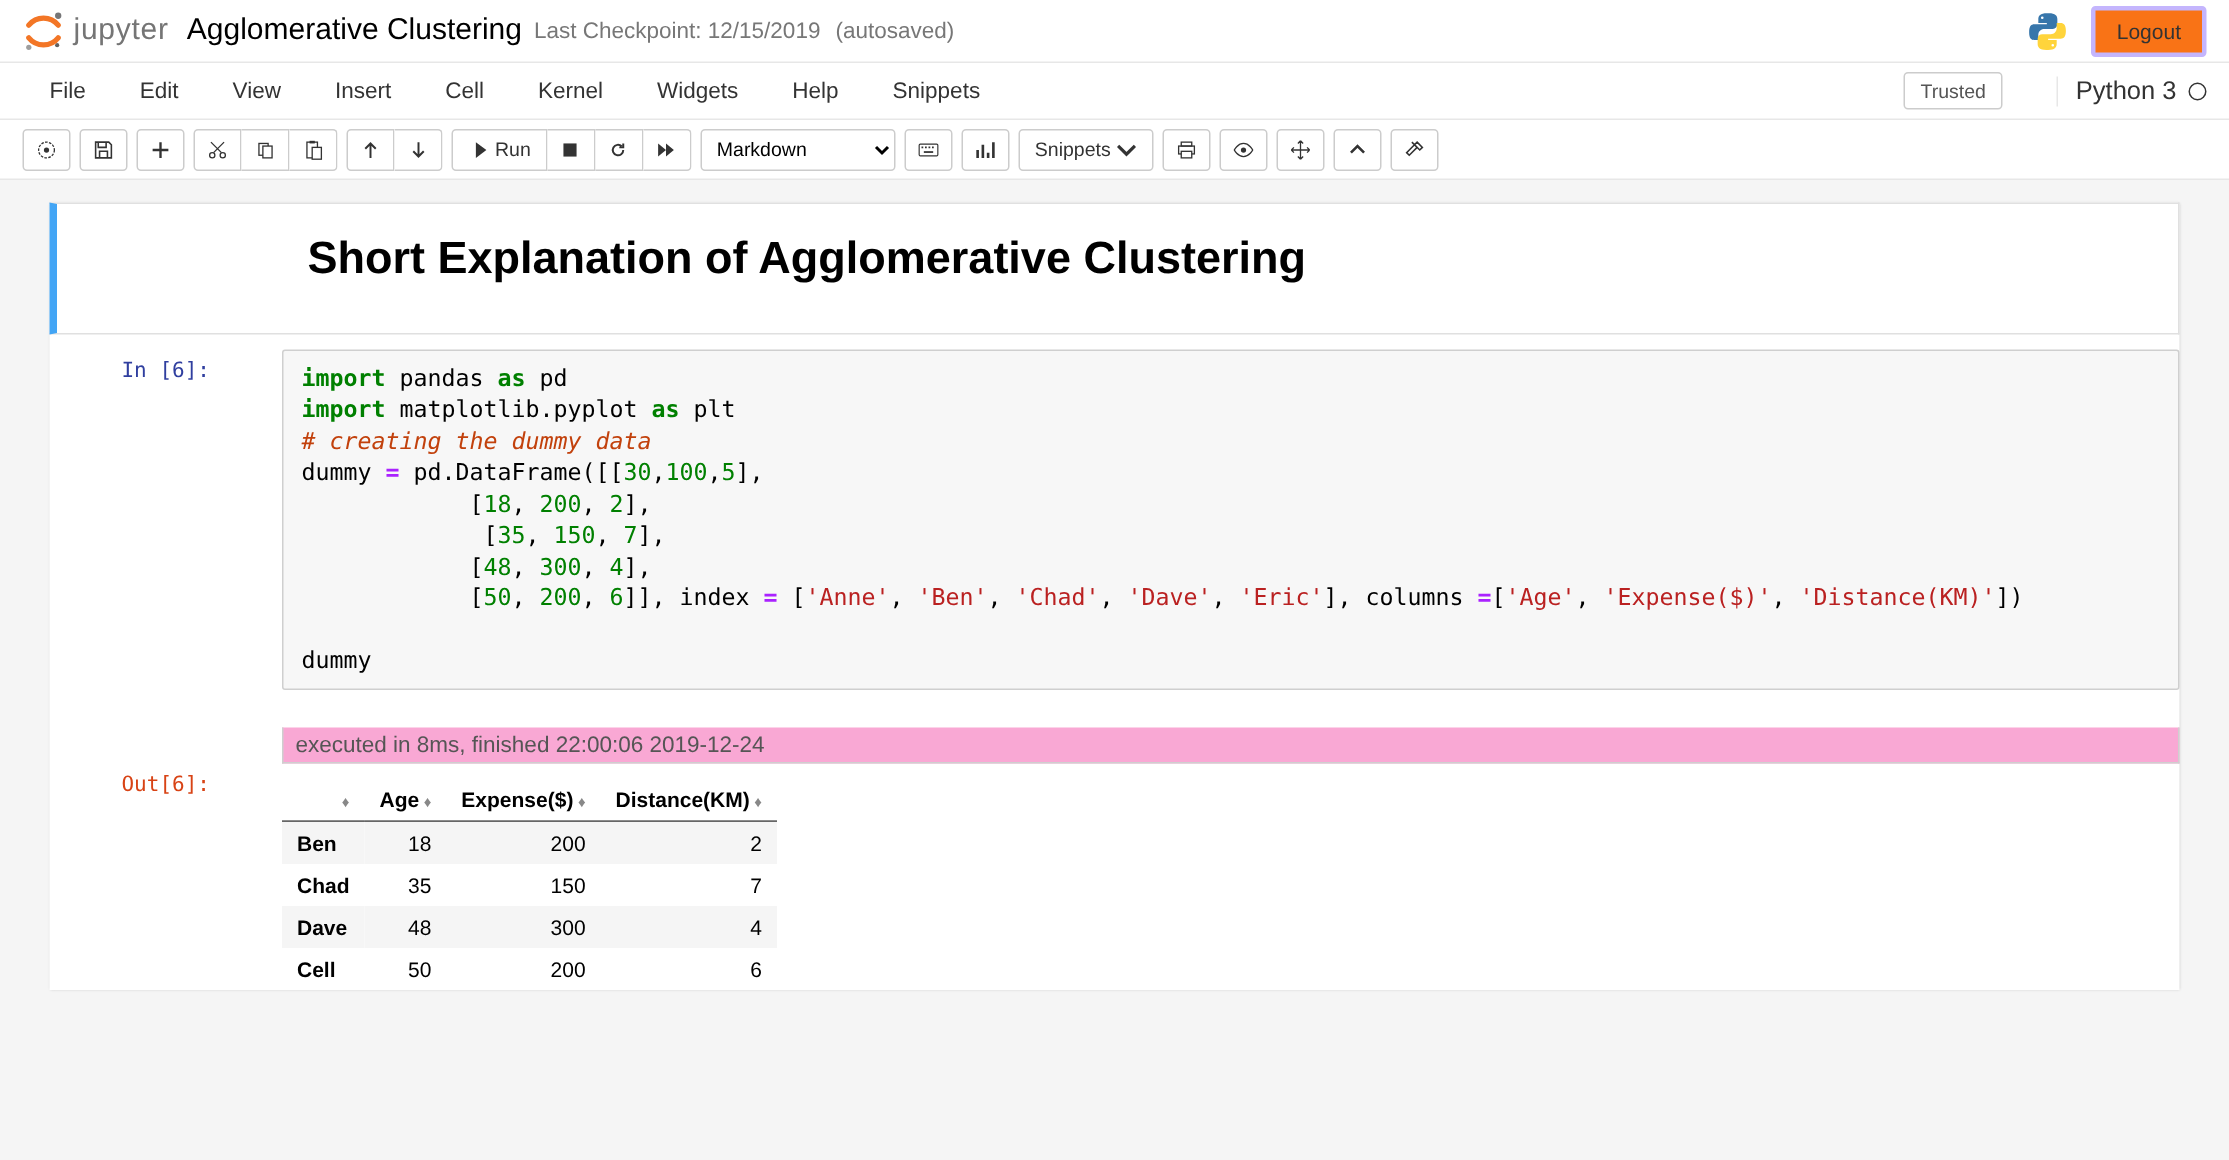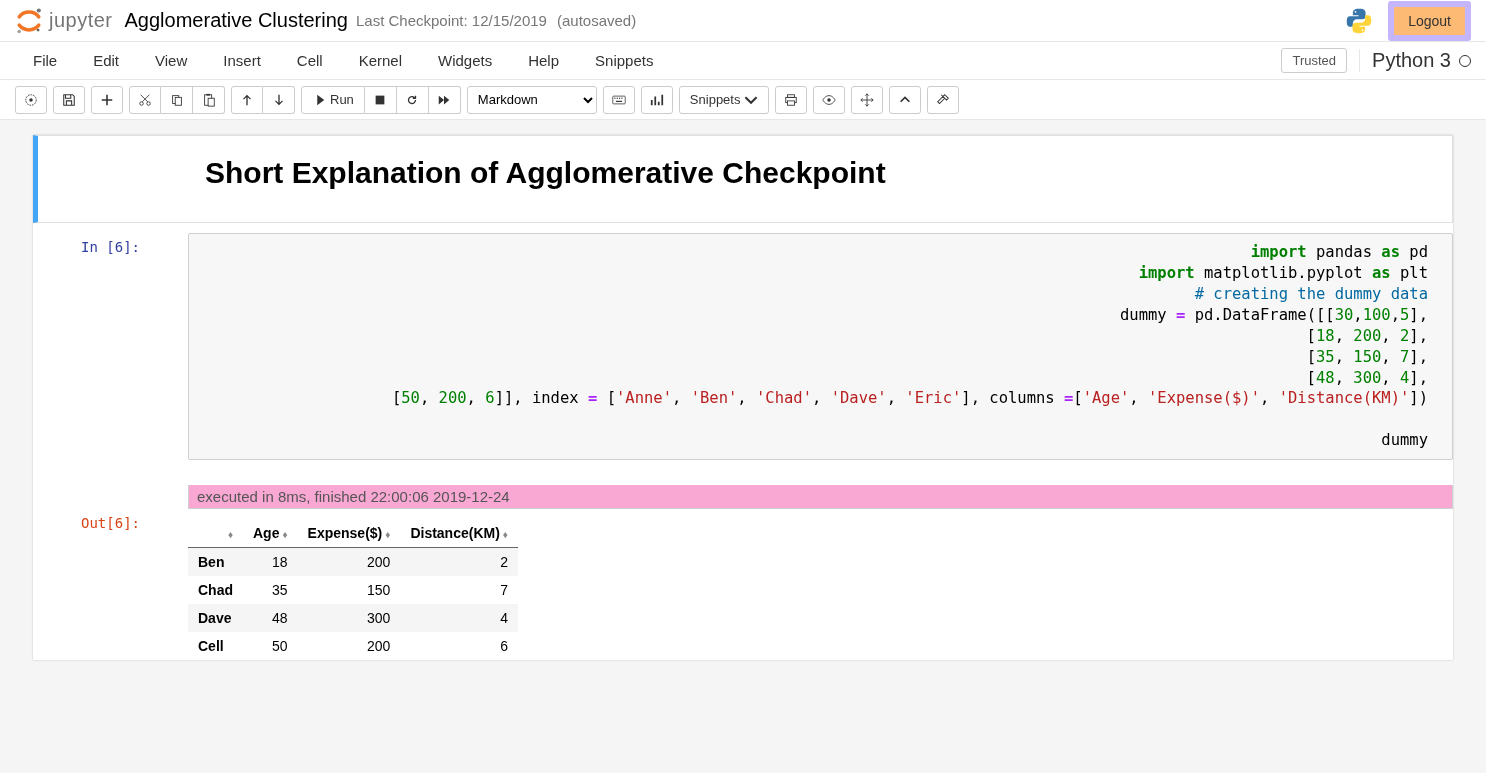--- a/index.html
+++ b/index.html
@@ -6,26 +6,26 @@
 body { font-family: "Helvetica Neue", Helvetica, Arial, sans-serif; font-size: 14px; background: #fff; color: #000; }
 .header { display: flex; align-items: center; padding: 4px 15px; border-bottom: 1px solid #e7e7e7; height: 42px; }
 .logo { display: flex; align-items: center; gap: 6px; margin-right: 12px; }
 .logo-svg { width: 28px; height: 28px; }
 .logo-text { font-size: 20px; color: #757575; font-weight: 400; letter-spacing: 0.5px; }
 .title { font-size: 20px; color: #000; font-weight: 400; }
 .checkpoint { font-size: 15px; color: #777; margin-left: 8px; }
 .autosave { font-size: 15px; color: #777; margin-left: 10px; }
 .spacer { flex: 1; }
 .py-icon { width: 28px; height: 28px; margin-right: 15px; }
-.logout-btn { border: 6px solid #c4b5fd; background: #fdba74; padding: 6px 14px; border-radius: 3px; font-size: 14px; cursor: pointer; color: #333; }
-.menubar-container { display: flex; align-items: center; padding: 0 15px; border-bottom: 1px solid #e7e7e7; height: 38px; }
+.logout-btn { border: 3px solid #c4b5fd; background: #f97316; padding: 6px 14px; border-radius: 3px; font-size: 14px; cursor: pointer; color: #333; }
+.menubar-container { display: flex; align-items: center; padding: 0 15px; border-bottom: 1px solid #e7e7e7; height: 38px; gap: 24px; }
 .menubar { display: flex; gap: 0; }
 .menu-item { padding: 8px 18px; cursor: pointer; font-size: 15px; color: #333; }
 .trusted { border: 1px solid #ccc; border-radius: 3px; padding: 4px 10px; font-size: 13px; color: #555; margin-right: 12px; }
-.kernel-name { font-size: 20px; color: #333; border-left: 1px solid #e7e7e7; padding-left: 12px; display: flex; align-items: center; gap: 8px; }
+.kernel-name { font-size: 17px; color: #333; border-left: 1px solid #e7e7e7; padding-left: 12px; display: flex; align-items: center; gap: 8px; }
 .kernel-circle { width: 12px; height: 12px; border: 1.5px solid #333; border-radius: 50%; }
 .toolbar { display: flex; align-items: center; padding: 5px 15px; border-bottom: 1px solid #e7e7e7; gap: 6px; height: 40px; background: #fff; }
 .tb-group { display: flex; gap: 0; }
 .tb-btn { border: 1px solid #ccc; background: #fff; padding: 4px 8px; min-width: 32px; height: 28px; display: flex; align-items: center; justify-content: center; cursor: pointer; font-size: 13px; color: #333; }
 .tb-group .tb-btn:not(:first-child) { border-left: none; }
 .tb-group .tb-btn:first-child { border-radius: 3px 0 0 3px; }
 .tb-group .tb-btn:last-child { border-radius: 0 3px 3px 0; }
 .tb-group .tb-btn:only-child { border-radius: 3px; }
 .tb-btn svg { width: 14px; height: 14px; }
 .run-btn { gap: 4px; padding: 4px 10px; }
@@ -36,24 +36,24 @@
 .cell { display: flex; padding: 0; }
 .prompt { width: 155px; text-align: center; padding: 6px 10px; font-family: monospace; font-size: 14px; flex-shrink: 0; }
 .prompt.input { color: #303F9F; }
 .prompt.output { color: #D84315; }
 .cell-body { flex: 1; }
 .md-cell { border: 1px solid #e0e0e0; border-left: 5px solid #42A5F5; padding: 20px 0 20px 0; margin-bottom: 10px; }
 .md-cell .cell-body { padding: 0 12px; }
 .md-cell h1 { font-size: 30px; font-weight: bold; margin-bottom: 12px; }
 .md-cell p { font-size: 15px; }
 .code-cell { margin-top: 5px; }
-.code-area { border: 1px solid #cfcfcf; background: #f7f7f7; padding: 8px 24px; font-family: monospace; font-size: 15.5px; line-height: 1.35; white-space: pre; overflow-x: auto; border-radius: 2px; position: relative; text-align: right; }
+.code-area { border: 1px solid #cfcfcf; background: #f7f7f7; padding: 8px 12px; font-family: monospace; font-size: 15.5px; line-height: 1.35; white-space: pre; overflow-x: auto; border-radius: 2px; position: relative; }
 .kw { color: #008000; font-weight: bold; }
 .as { color: #008000; font-weight: bold; }
-.comment { color: #0369a1; }
+.comment { color: #c2410c; font-style: italic; }
 .num { color: #008000; }
 .str { color: #BA2121; }
 .op { color: #AA22FF; font-weight: bold; }
 .exec-info { border: 1px solid #cfcfcf; border-top: none; background: #f9a8d4; padding: 3px 8px; font-size: 15px; color: #555; margin-top: 25px; }
 .out-table { margin-top: 10px; border-collapse: collapse; font-size: 14px; }
 .out-table th, .out-table td { padding: 6px 10px; text-align: right; }
 .out-table thead th { border-bottom: 1px solid #666; font-weight: bold; }
 .out-table tbody tr:nth-child(odd) { background: #f5f5f5; }
 .out-table tbody th { text-align: left; font-weight: bold; }
 .sort-indicator { font-size: 10px; color: #888; margin-left: 3px; }
@@ -253,21 +253,21 @@
     </button>
   </div>
 </div>
 
 <div class="notebook-bg">
 <div class="notebook">
 
   <div class="cell md-cell">
     <div class="prompt"></div>
     <div class="cell-body">
-      <h1>Short Explanation of Agglomerative Checkpoint</h1>
+      <h1>Short Explanation of Agglomerative Clustering</h1>
     </div>
   </div>
 
   <div class="cell code-cell">
     <div class="prompt input">In [6]:</div>
     <div class="cell-body">
       <div class="code-area"><span class="kw">import</span> pandas <span class="as">as</span> pd
 <span class="kw">import</span> matplotlib.pyplot <span class="as">as</span> plt
 <span class="comment"># creating the dummy data</span>
 dummy <span class="op">=</span> pd.DataFrame([[<span class="num">30</span>,<span class="num">100</span>,<span class="num">5</span>],

